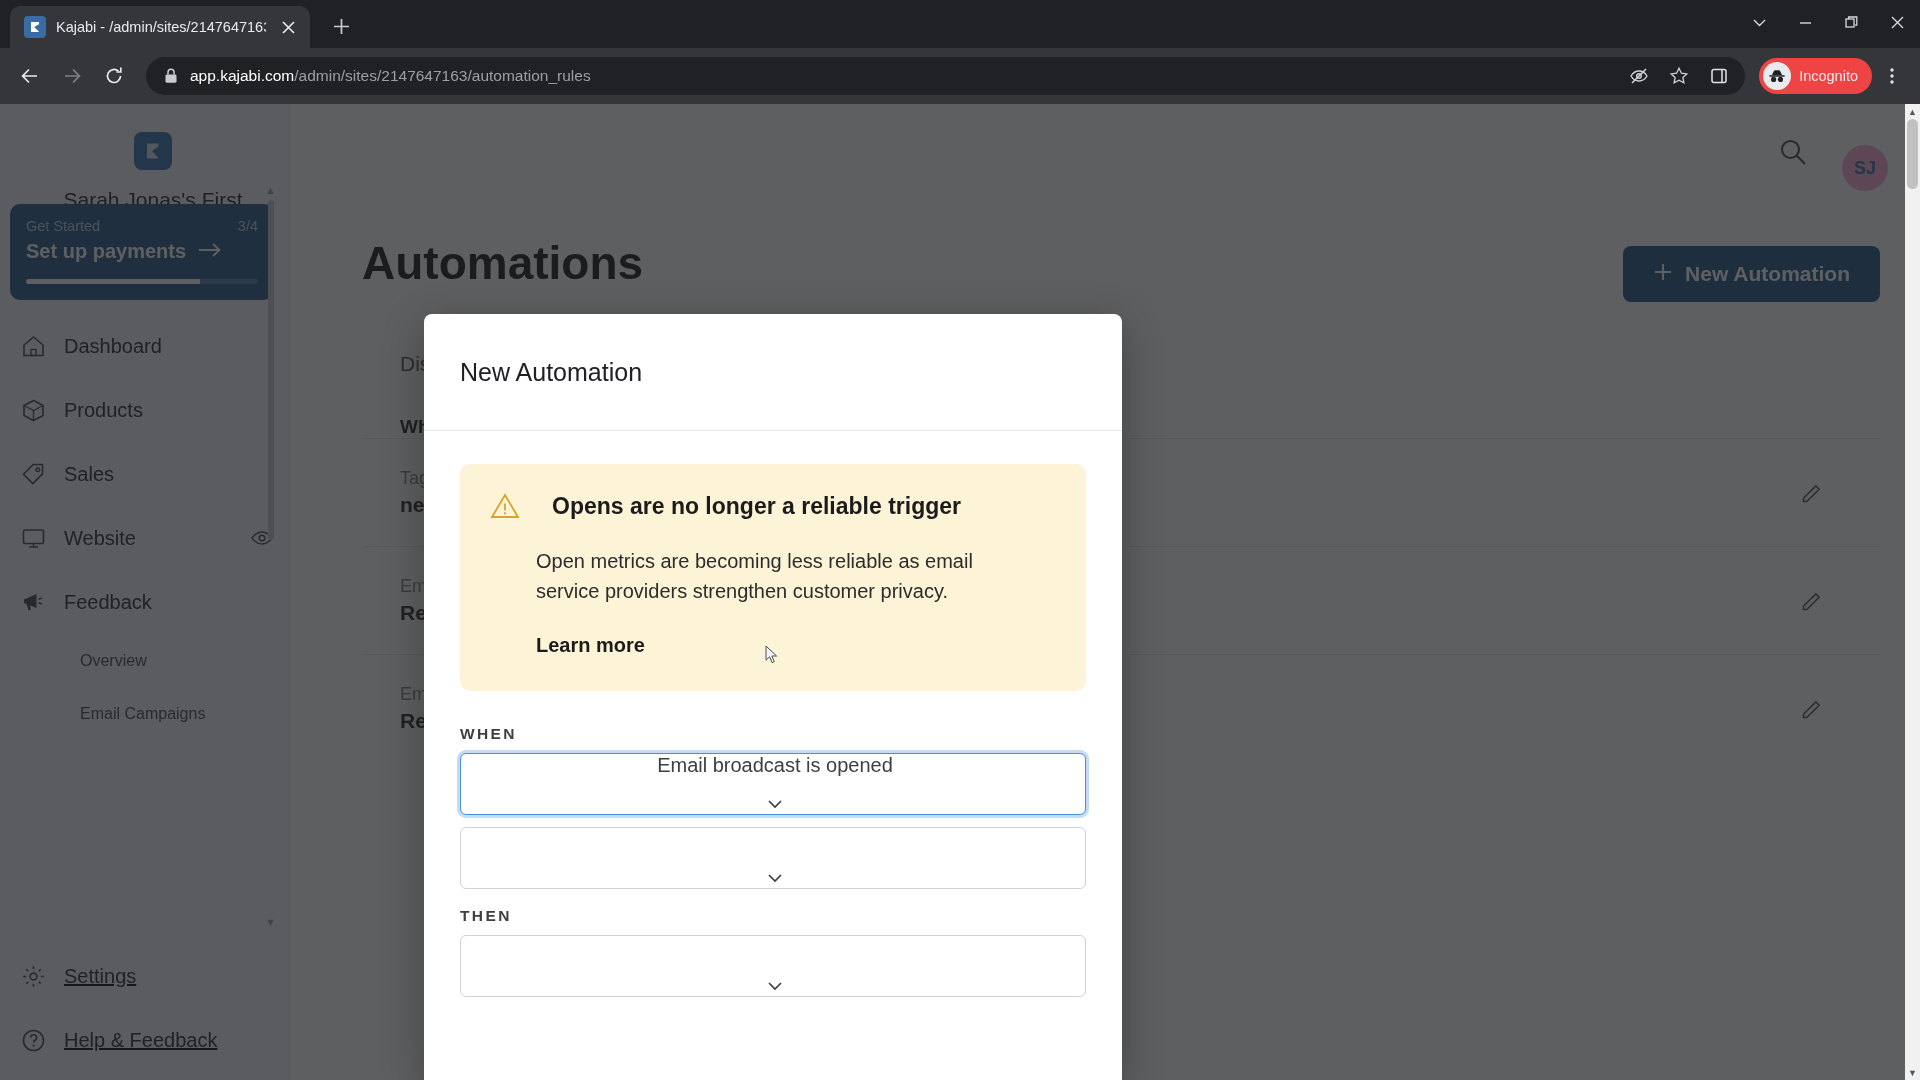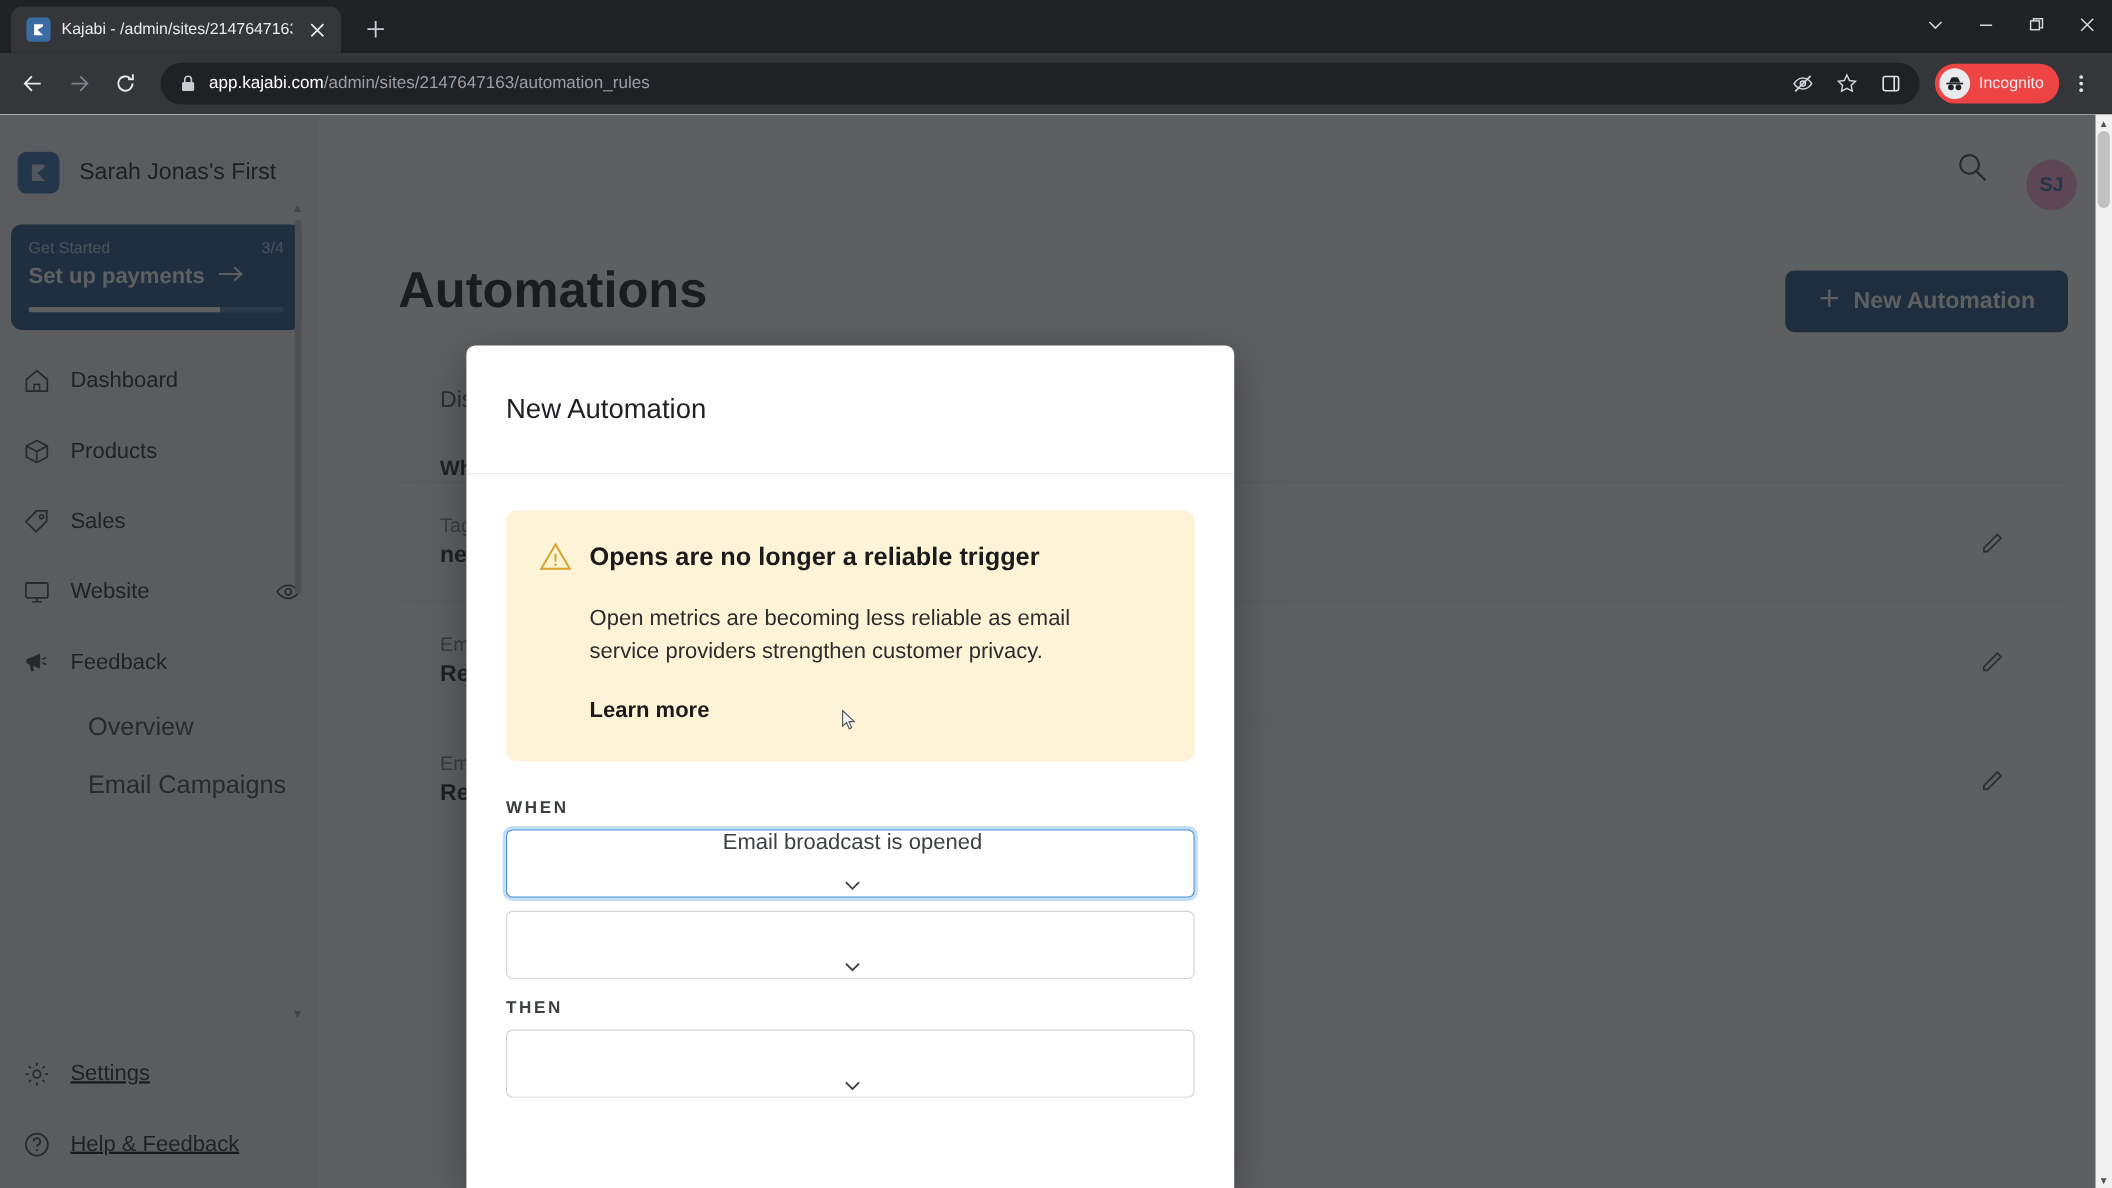--- a/index.html
+++ b/index.html
@@ -65,21 +65,21 @@
   
   .viewport { flex: 1; position: relative; background: #ffffff; overflow: hidden; }
 
   
   .app { position: absolute; inset: 0; display: flex; background: #ffffff; }
 
   .sidebar {
     width: 290px; flex: 0 0 290px; background: #f4f5f7; position: relative;
     padding-top: 18px; display: flex; flex-direction: column;
   }
-  .brand { display: flex; align-items: center; gap: 18px; padding: 10px 0 0 16px; height: 60px;}
+  .brand { display: flex; align-items: center; gap: 18px; padding: 10px 0 0 16px; height: 60px; flex-direction: column;}
   .brand-logo {
     width: 38px; height: 38px; border-radius: 8px; background: #2f6ca8;
     display: flex; align-items: center; justify-content: center; flex: 0 0 38px;
   }
   .brand-name { font-size: 21px; color: #1a1a1a; font-weight: 400; white-space: nowrap; }
 
   .getstarted {
     margin: 22px 16px 0 10px; background: #205388; border-radius: 10px; padding: 14px 16px 16px 16px;
     position: relative;
   }
@@ -93,21 +93,21 @@
   .navlist { margin-top: 14px; }
   .navitem {
     display: flex; align-items: center; gap: 18px; height: 64px; padding: 0 16px 0 20px;
     color: #202124; font-size: 20px;
   }
   .navitem .ic { width: 26px; height: 26px; flex: 0 0 26px; display:flex; align-items:center; justify-content:center;}
   .navitem .txt { flex: 1; white-space: nowrap; }
   .navitem .trail { width: 24px; height:24px; display:flex; align-items:center; justify-content:center;}
   .subitem {
     height: 53px; display: flex; align-items: center; padding-left: 80px;
-    color: #3c4043; font-size: 23px;
+    color: #3c4043; font-size: 16px;
   }
   .sidebar-bottom { margin-top: auto; padding-bottom: 8px; text-decoration: underline; }
 
   .sb-scroll {
     position: absolute; right: 16px; top: 88px; width: 6px; bottom: 160px;
   }
   .sb-track { position:absolute; left:0; right:0; top:0; bottom:0; }
   .sb-thumb { position: absolute; left: 0; width: 6px; top: 8px; height: 340px; background: #c3c6ca; border-radius: 3px; }
   .sb-arrow { position:absolute; left:-3px; font-size: 11px; color:#9aa0a6; }
 
@@ -147,21 +147,21 @@
   .modal-header {
     height: 117px; display: flex; align-items: center; padding: 0 36px;
     border-bottom: 1px solid #e6e8ea; flex: 0 0 117px;
   }
   .modal-title { font-size: 25px; color: #202124; }
   .modal-body { padding: 33px 36px 0 36px; overflow: hidden; }
 
   .alert {
     background: #fdf3d7; border-radius: 10px; padding: 28px 30px 34px 30px;
   }
-  .alert-head { display: flex; align-items: flex-start; gap: 16px; }
+  .alert-head { display: flex; align-items: flex-start; gap: 32px; }
   .alert-title { font-size: 23px; font-weight: 700; color: #1b1b1b; line-height: 1.2; margin-top: 1px;}
   .alert-body { font-size: 20px; color: #2c2c2c; line-height: 1.52; margin-top: 22px; padding-left: 46px; max-width: 500px;}
   .alert-link { font-size: 20px; color: #1b1b1b; margin-top: 27px; padding-left: 46px; display:inline-block;font-weight:bold; }
 
   .field-label {
     font-size: 15.5px; letter-spacing: 2.4px; color: #3c4043; font-weight: 600;
     margin-top: 34px; margin-bottom: 10px;
   }
   .select {
     height: 62px; border: 1px solid #cfd3d7; border-radius: 6px; background: #fff;

